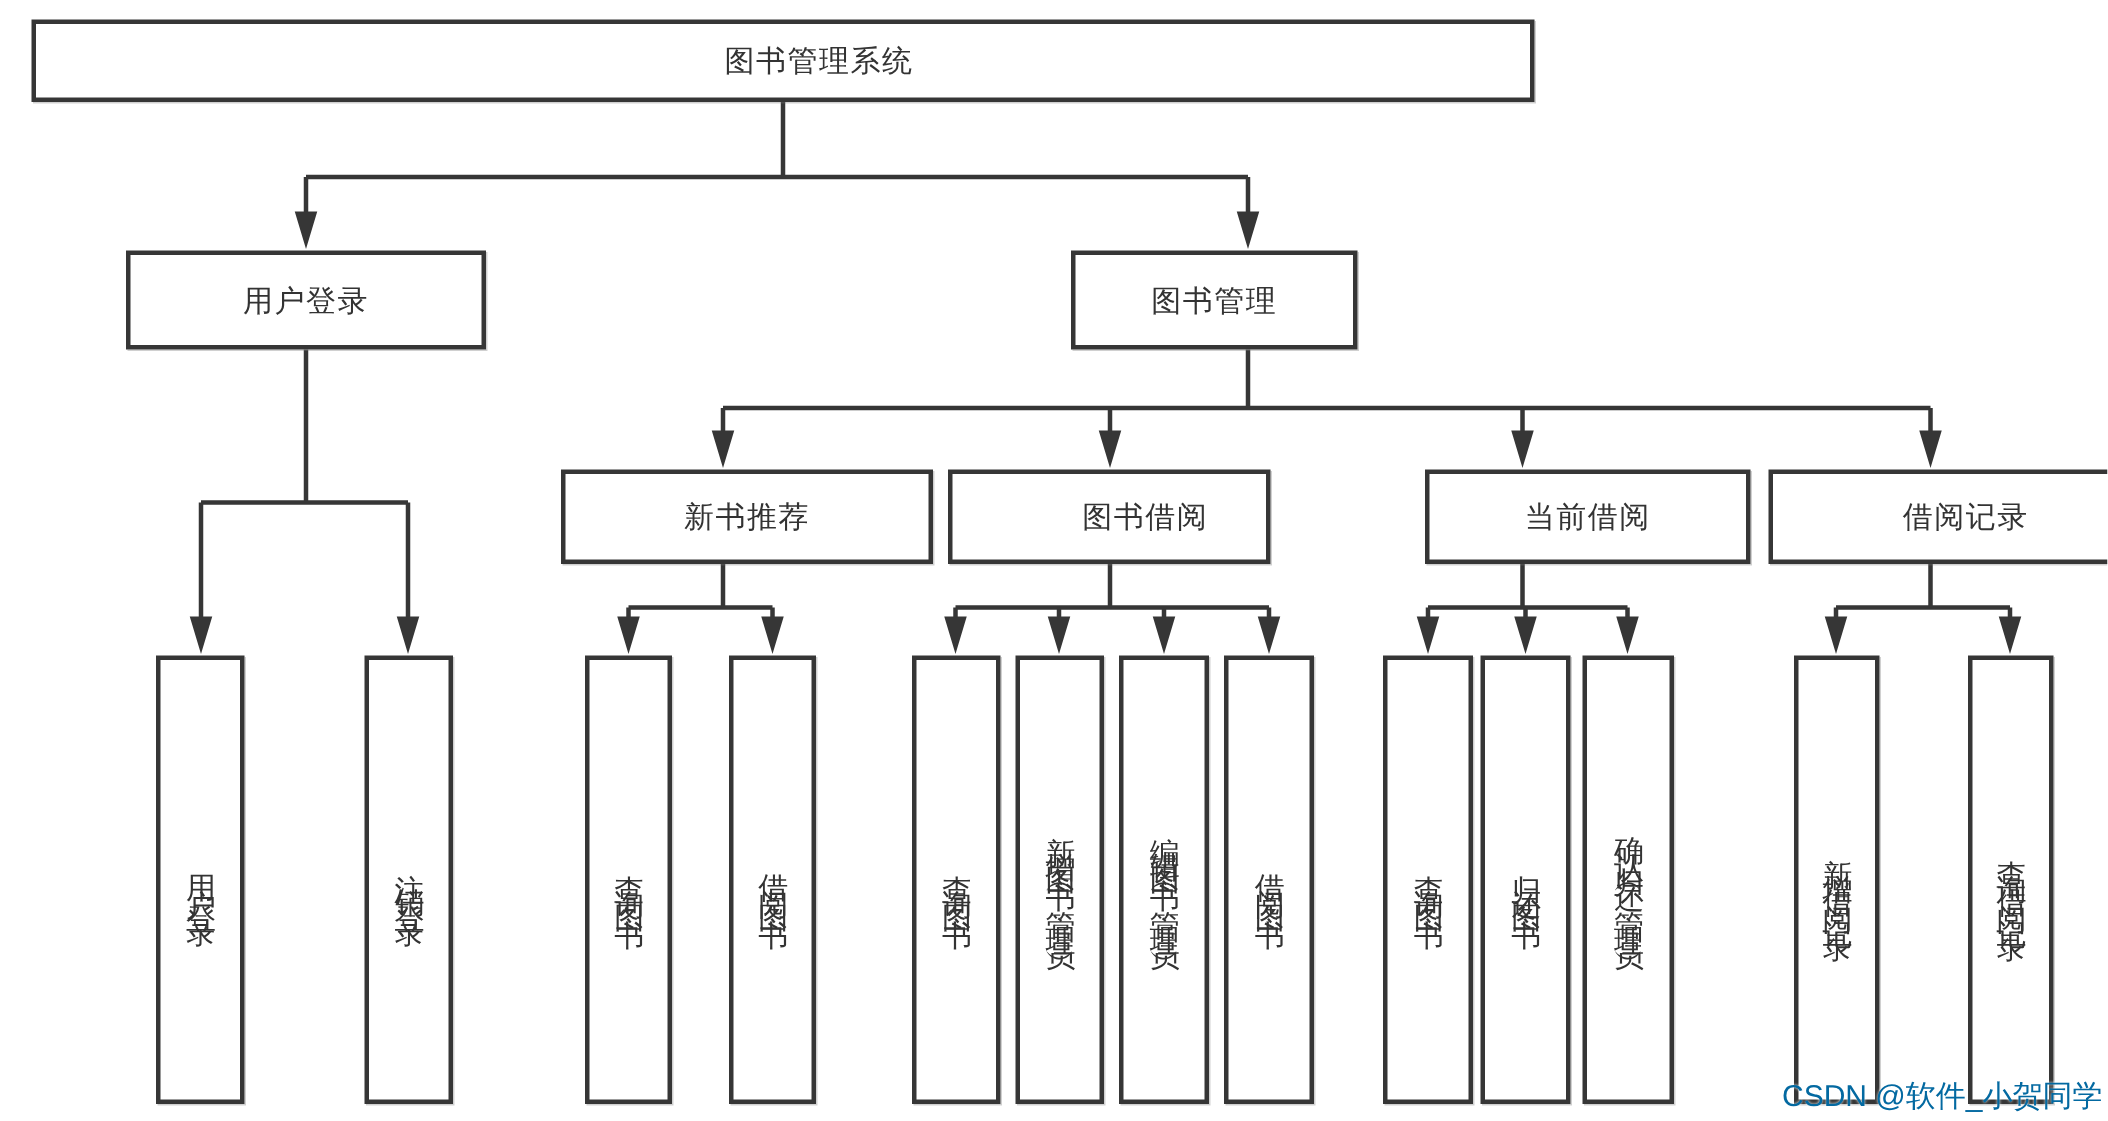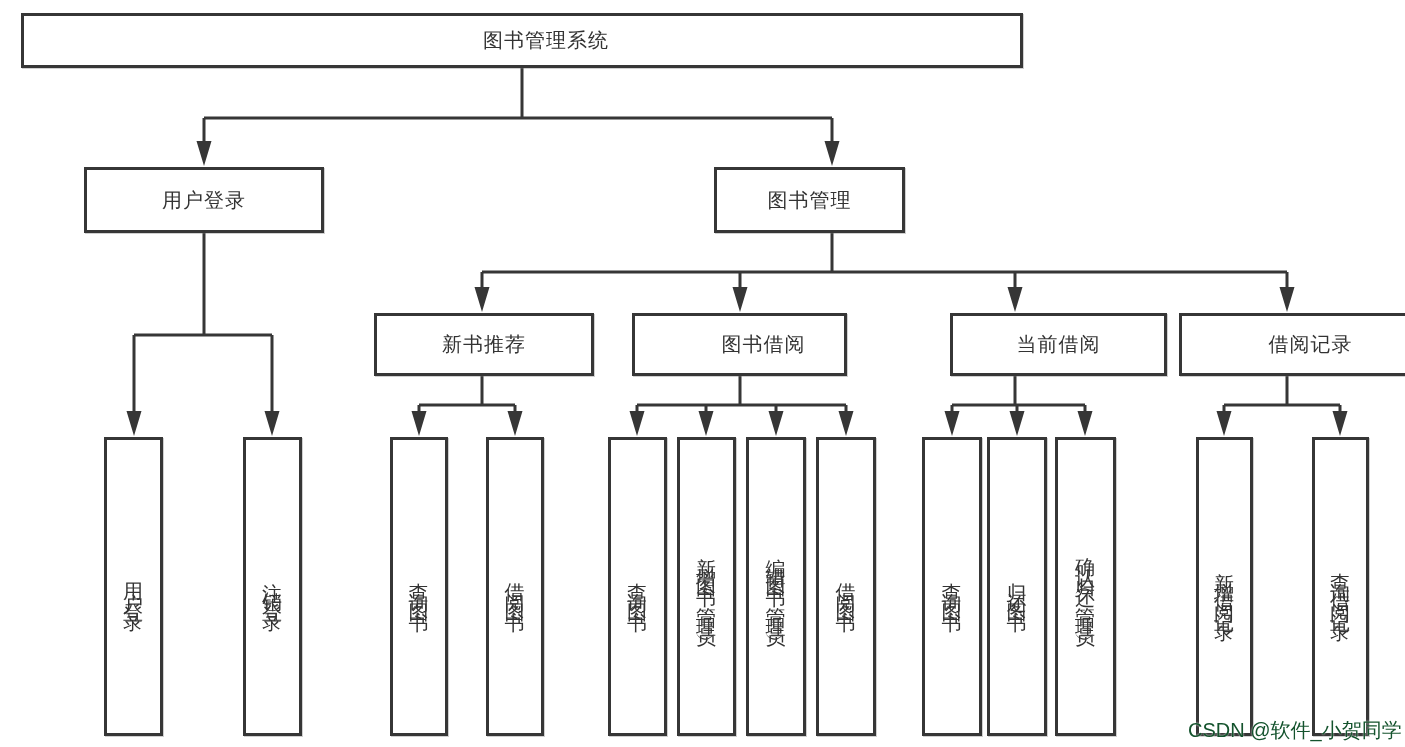--- a/index.html
+++ b/index.html
@@ -47,21 +47,21 @@
     writing-mode: vertical-rl;
     text-orientation: mixed;
     letter-spacing: 10px;
     line-height: 1;
     font-size: 20px;
   }
   .watermark {
     position: absolute;
     left: 1188px;
     top: 717px;
-    color: #14532d;
+    color: #0369a1;
     font-size: 20px;
     white-space: nowrap;
     text-shadow: 0 0 2px #ffffff;
   }
 </style>
 </head>
 <body>
 
 <div class="stage">
 
@@ -100,21 +100,21 @@
     <span class="hlabel">图书管理系统</span>
   </div>
 
   <div class="box" style="left:84px; top:167px; width:240px; height:66px;">
     <span class="hlabel">用户登录</span>
   </div>
   <div class="box" style="left:714px; top:167px; width:191px; height:66px;">
     <span class="hlabel">图书管理</span>
   </div>
 
-  <div class="box" style="left:374px; top:313px; width:220px; height:63px;">
+  <div class="box" style="left:374px; top:313px; width:248px; height:63px;">
     <span class="hlabel">新书推荐</span>
   </div>
   <div class="box" style="left:632px; top:313px; width:215px; height:63px;padding-left:48px;">
     <span class="hlabel">图书借阅</span>
   </div>
   <div class="box" style="left:950px; top:313px; width:217px; height:63px;">
     <span class="hlabel">当前借阅</span>
   </div>
   <div class="box" style="left:1179px; top:313px; width:263px; height:63px;">
     <span class="hlabel">借阅记录</span>

